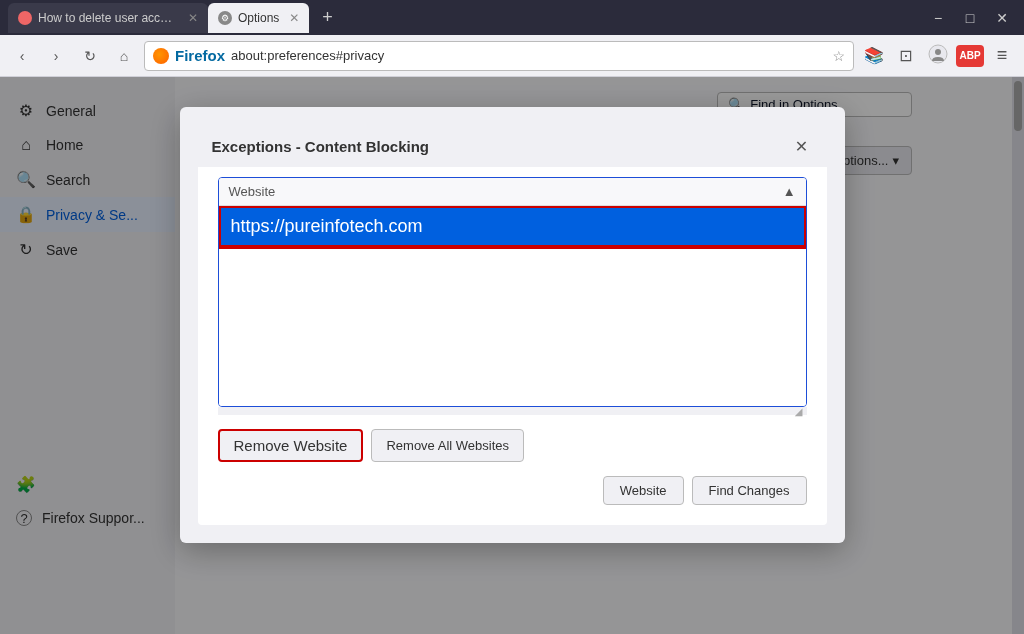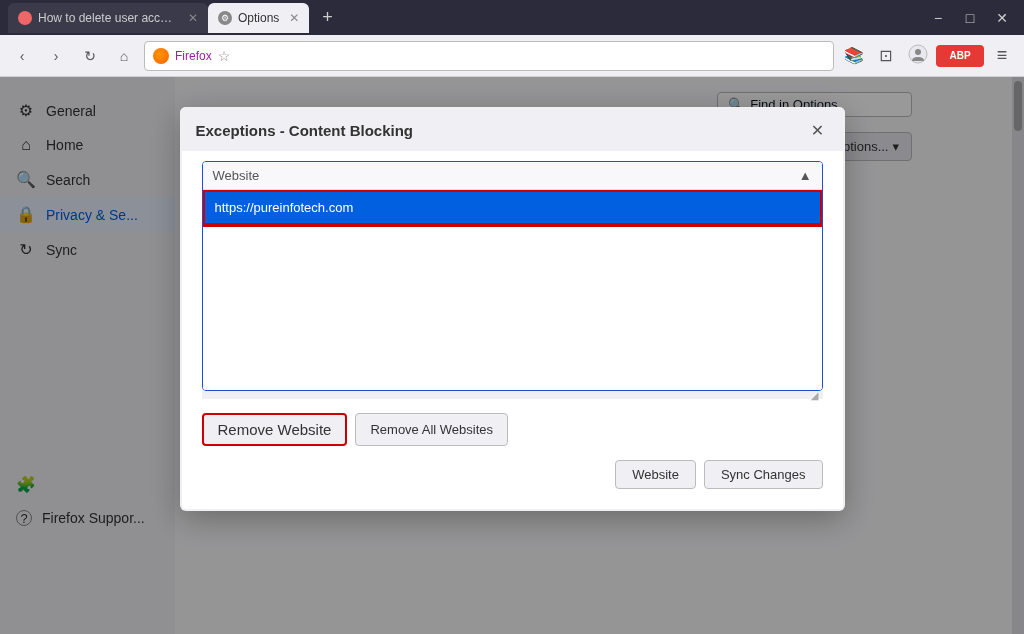--- a/index.html
+++ b/index.html
@@ -140,21 +140,21 @@
       background: transparent;
       border-radius: 4px;
       display: flex;
       align-items: center;
       justify-content: center;
       cursor: pointer;
       font-size: 14px;
       color: #555;
     }
     .adblock-badge {
-      width: 48px;
+      width: 28px;
       height: 22px;
       background: #e53935;
       border-radius: 4px;
       display: flex;
       align-items: center;
       justify-content: center;
       font-size: 10px;
       font-weight: bold;
       color: white;
       cursor: pointer;
@@ -226,21 +226,21 @@
       padding-top: 30px;
       z-index: 100;
     }
 
     
     .dialog {
       background: #f0f0f4;
       border-radius: 6px;
       box-shadow: 0 8px 32px rgba(0,0,0,0.3);
       width: 665px;
-      padding: 0;
+      padding: 16px;
       overflow: hidden;
     }
     .dialog-titlebar {
       display: flex;
       align-items: center;
       justify-content: space-between;
       padding: 12px 16px 10px;
       background: #f0f0f4;
     }
     .dialog-title {
@@ -295,21 +295,21 @@
 
     .website-list {
       min-height: 200px;
       max-height: 200px;
       overflow-y: auto;
       background: white;
     }
 
     .website-item {
       padding: 8px 10px;
-      font-size: 13px;
+      font-size: 18px;
       cursor: pointer;
     }
     .website-item.selected {
       background: #0060df;
       color: white;
       border: 2px solid #cc0000;
       outline: 2px solid #cc0000;
     }
 
     .dialog-actions-row1 {
@@ -403,21 +403,22 @@
   </div>
 </div>
 
 <div class="browser-navbar">
   <button class="nav-btn">‹</button>
   <button class="nav-btn">›</button>
   <button class="nav-btn">↻</button>
   <button class="nav-btn">⌂</button>
   <div class="address-bar">
     <div class="firefox-logo"></div>
-    <span style="font-size:12px;color:#a21caf;font-weight:400;">Firefox</span>
+    <span style="font-size:15px;color:#0369a1;font-weight:700;">Firefox</span>
+    <span class="address-text">about:preferences#privacy</span>
     <span class="address-star">☆</span>
   </div>
   <div class="toolbar-icons">
     <button class="toolbar-icon-btn">
       <span style="font-size:16px;">📚</span>
     </button>
     <button class="toolbar-icon-btn">
       <span style="font-size:16px;">⊡</span>
     </button>
     <button class="toolbar-icon-btn">
@@ -450,42 +451,42 @@
     <div class="sidebar-item">
       <span class="icon">🔍</span>
       <span>Search</span>
     </div>
     <div class="sidebar-item active">
       <span class="icon">🔒</span>
       <span>Privacy &amp; Se...</span>
     </div>
     <div class="sidebar-item">
       <span class="icon">↻</span>
-      <span>Sync</span>
+      <span>Save</span>
     </div>
 
     <div style="height:200px;"></div>
 
     <div class="sidebar-item">
       <span class="icon">🧩</span>
     </div>
     <div class="sidebar-item">
       <span class="icon" style="font-size:13px;border:1px solid #888;border-radius:50%;width:16px;height:16px;display:flex;align-items:center;justify-content:center;">?</span>
       <span>Firefox Suppor...</span>
     </div>
   </div>
 
   <div class="content-area">
 
     <div class="find-in-options">
       <span style="color:#888;font-size:13px;">🔍</span>
       <span style="font-size:13px;color:#0f172a;">Find in Options</span>
     </div>
 
-    <div style="position:absolute;top:55px;right:100px;background:#e8e8ee;border:1px solid #bbb;border-radius:4px;padding:6px 12px;font-size:13px;color:#333;display:flex;align-items:center;gap:4px;">
+    <div style="position:absolute;top:69px;right:100px;background:#e8e8ee;border:1px solid #bbb;border-radius:4px;padding:6px 12px;font-size:13px;color:#333;display:flex;align-items:center;gap:4px;">
       <span>ptions...</span>
       <span>▾</span>
     </div>
   </div>
 
   <div style="width:12px;background:#e0e0e8;flex-shrink:0;">
     <div style="width:8px;height:50px;background:#aaa;border-radius:4px;margin:4px auto;"></div>
   </div>
 
   <div class="modal-overlay">
@@ -514,19 +515,19 @@
           <span class="resize-icon">◢</span>
         </div>
 
         <div class="dialog-actions-row1">
           <button class="btn-remove-website">Remove Website</button>
           <button class="btn-remove-all">Remove All Websites</button>
         </div>
 
         <div class="dialog-footer">
           <button class="btn-cancel">Website</button>
-          <button class="btn-save">Sync Changes</button>
+          <button class="btn-save">Find Changes</button>
         </div>
       </div>
     </div>
   </div>
 
 </div>
 
 </body></html>

